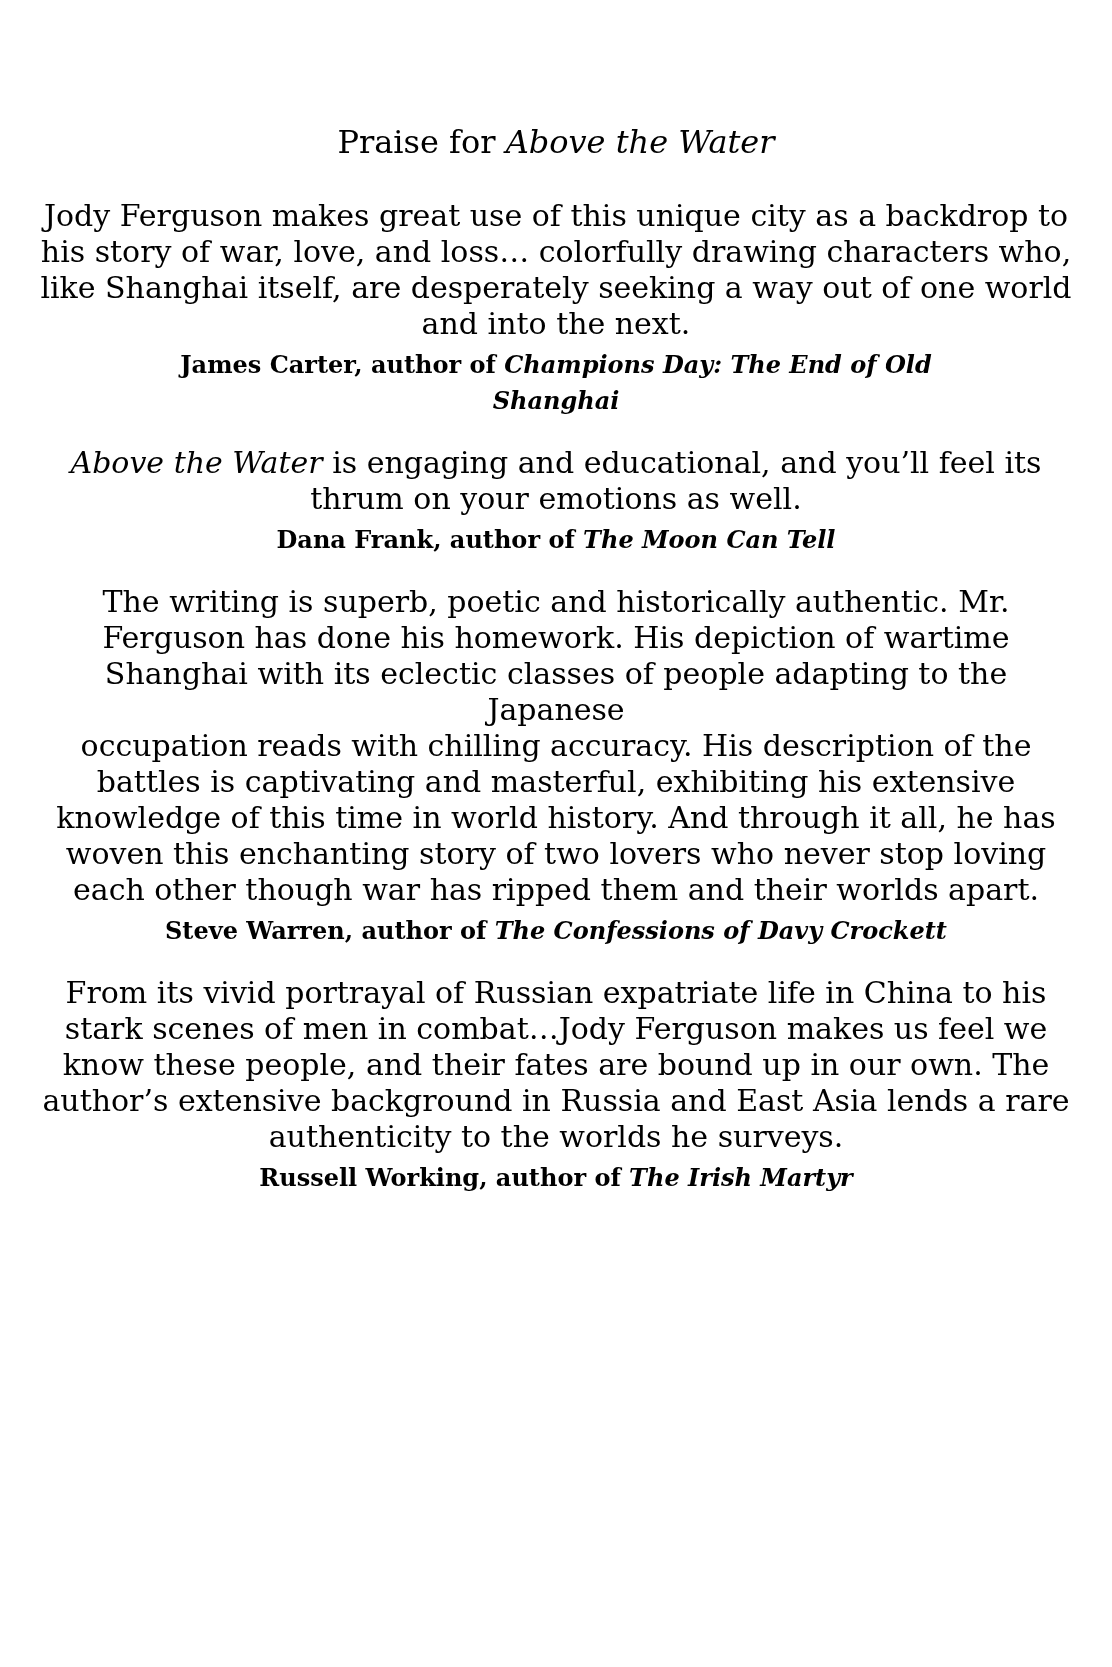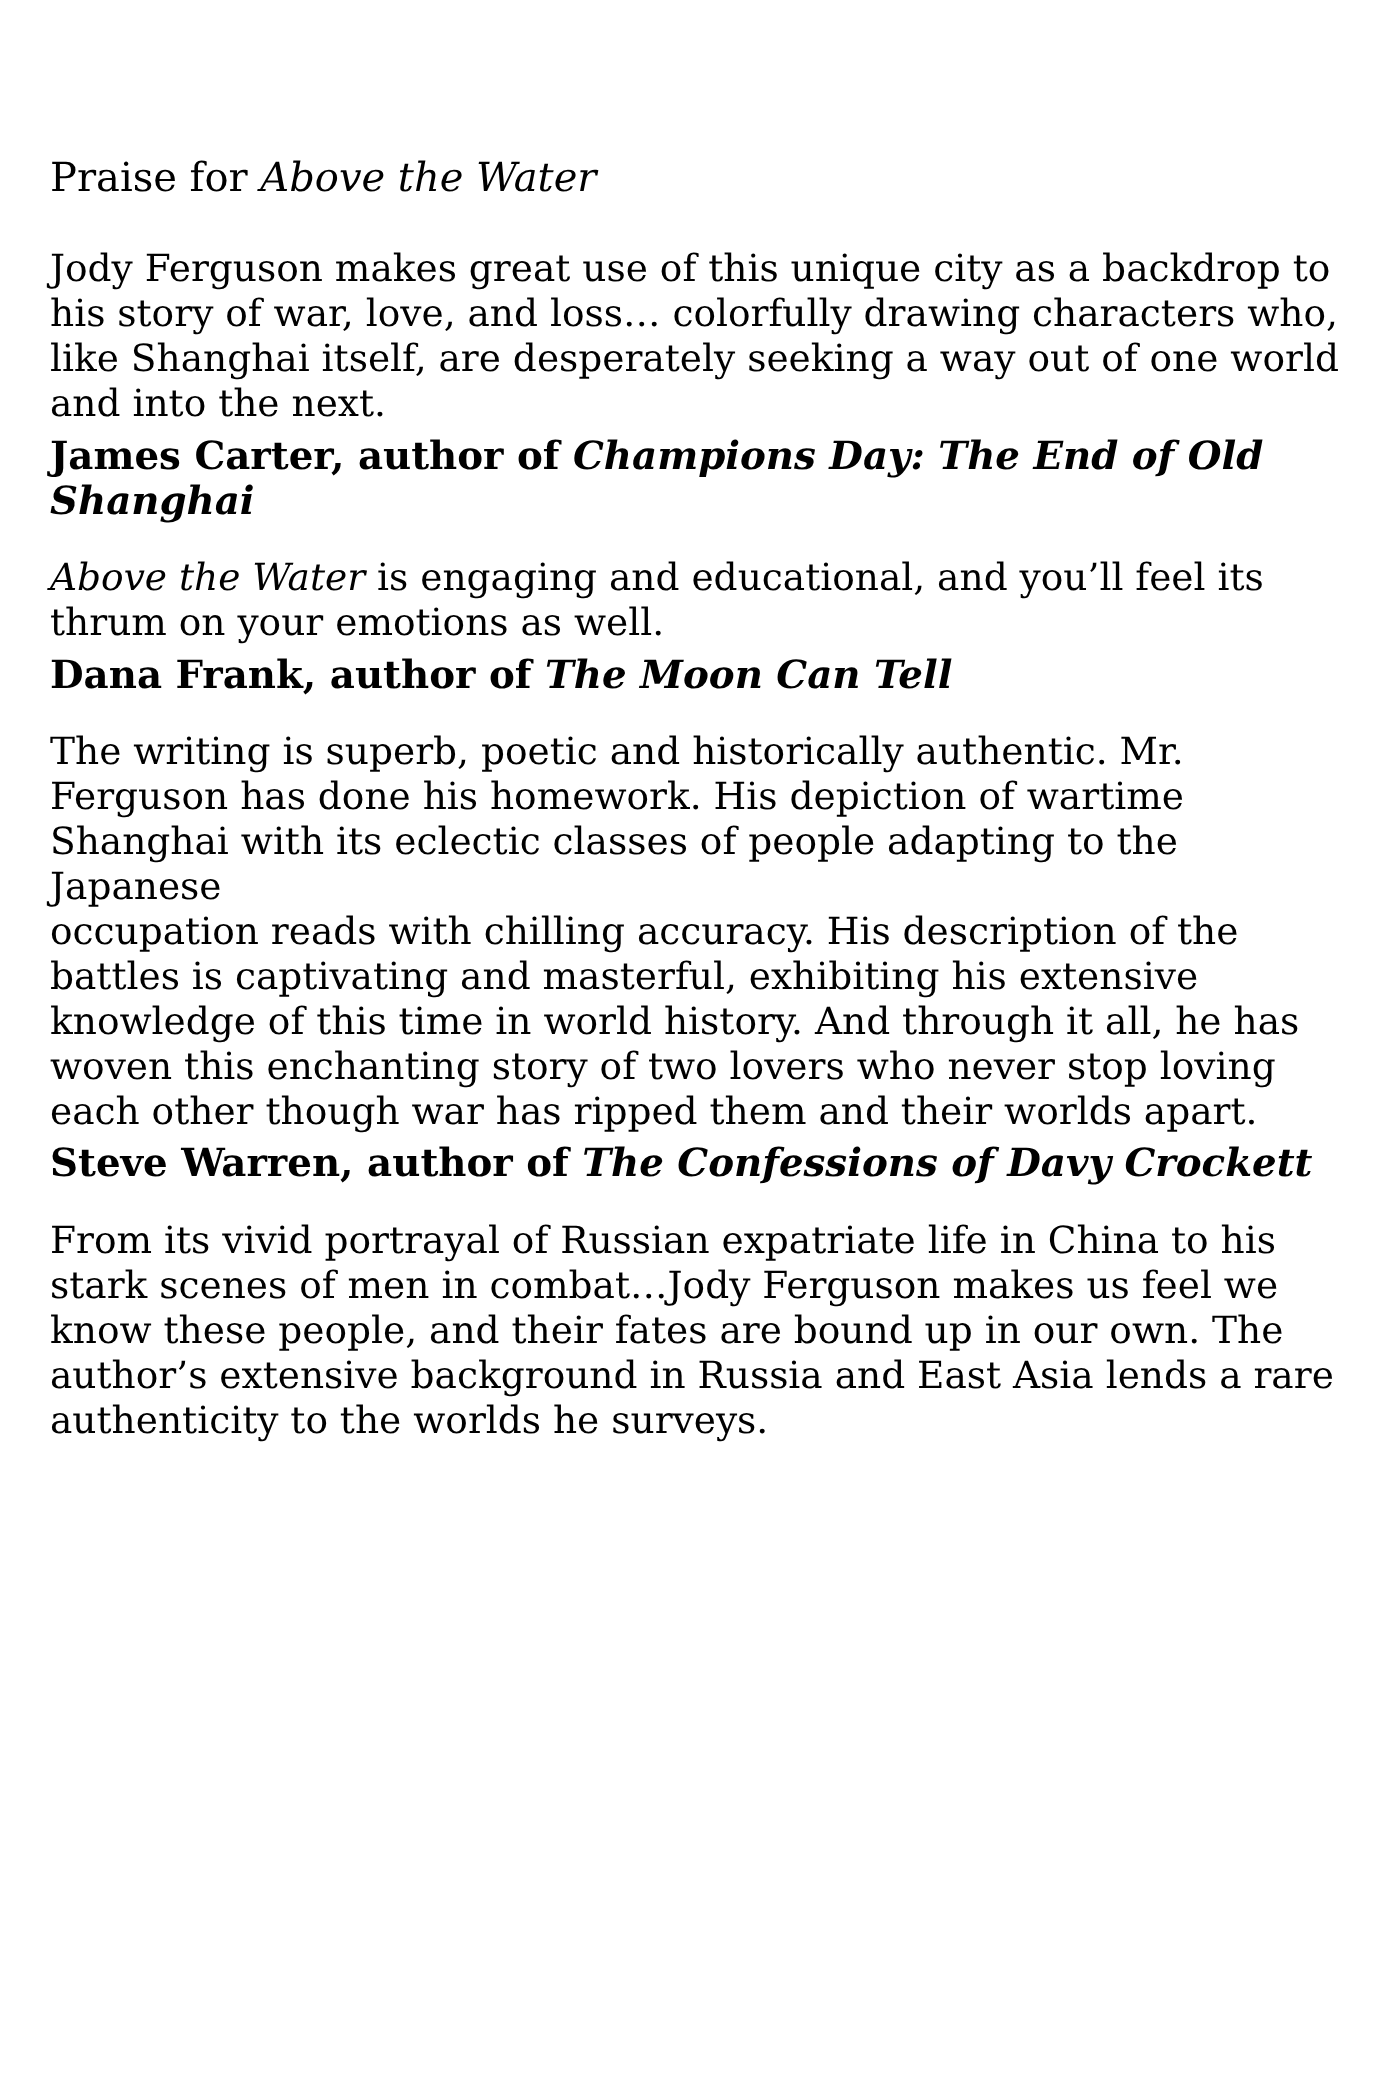--- a/index.html
+++ b/index.html
@@ -12,40 +12,40 @@
     height: 1667px;
     overflow: hidden;
     font-family: "DejaVu Serif", "Liberation Serif", serif;
     color: #000000;
   }
   .page {
     box-sizing: border-box;
     width: 1112px;
     height: 1667px;
     padding: 120px 40px 0 40px;
-    text-align: left;
+    text-align: center;
   }
   .page-title {
     font-size: 32px;
     line-height: 44px;
     font-weight: normal;
     margin: 0 0 34px 0;
     white-space: pre-line;
   }
   .quote-block {
     margin: 0 0 26px 0;
   }
   .quote-text {
     font-size: 30px;
     line-height: 36px;
     white-space: pre-line;
     margin: 0;
   }
   .attribution {
-    font-size: 31px;
+    font-size: 24px;
     line-height: 36px;
     white-space: pre-line;
     margin: 5px 0 0 0;
     font-weight: bold;
   }
   .seg-normal { font-style: normal; font-weight: inherit; }
   .seg-italic { font-style: italic; }
   .seg-bold { font-weight: bold; }
   .seg-bold-italic { font-weight: bold; font-style: italic; }
 </style>
@@ -82,15 +82,16 @@
 each other though war has ripped them and their worlds apart.</span></p>
     <p class="attribution"><span class="seg-bold">Steve Warren, author of </span><span class="seg-bold-italic">The Confessions of Davy Crockett</span></p>
   </div>
 
   <div class="quote-block">
     <p class="quote-text"><span class="seg-normal">From its vivid portrayal of Russian expatriate life in China to his
 stark scenes of men in combat…Jody Ferguson makes us feel we
 know these people, and their fates are bound up in our own. The
 author’s extensive background in Russia and East Asia lends a rare
 authenticity to the worlds he surveys.</span></p>
+    <p class="attribution"><span class="seg-bold">Russell Working, author of </span><span class="seg-bold-italic">The Irish Martyr</span></p>
   </div>
 
 </div>
 
 </body></html>

